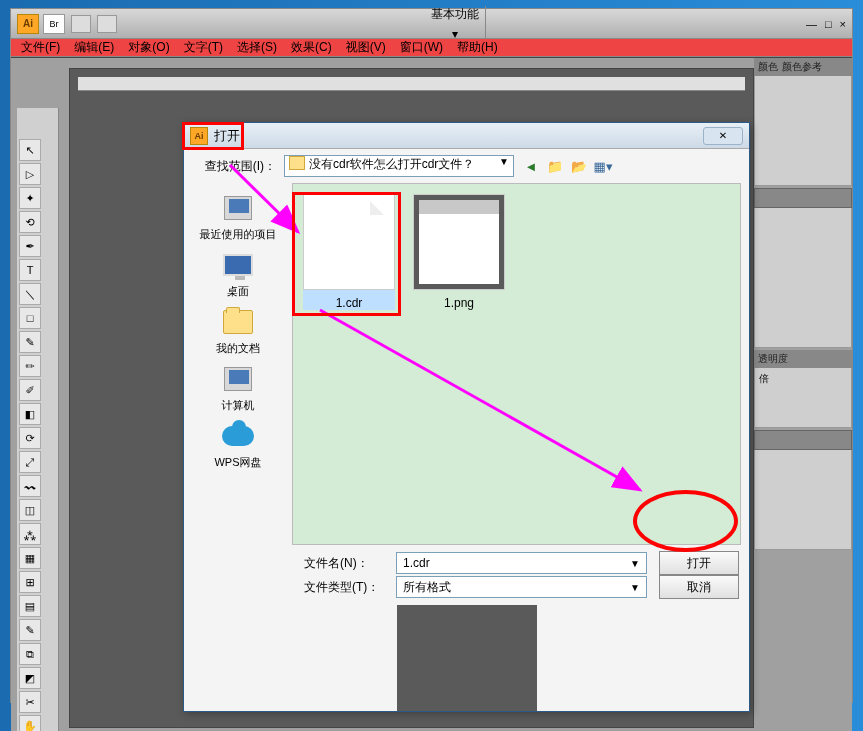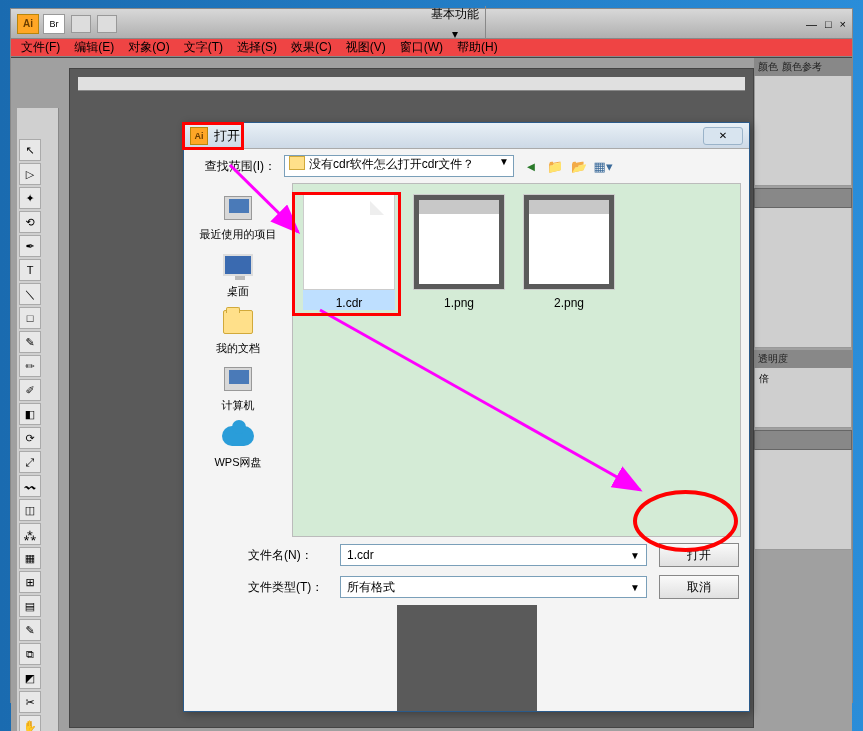--- a/index.html
+++ b/index.html
@@ -51,21 +51,21 @@
 .file-area { flex: 1; background: #d4ebd6; border: 1px solid #bbb; margin: 0 8px 0 0; display: flex; gap: 18px; padding: 10px; align-items: flex-start; }
 .file-item { display: flex; flex-direction: column; align-items: center; gap: 6px; cursor: pointer; }
 .file-item.selected { background: #bedfff; }
 .thumb { width: 92px; height: 96px; background: #fff; border: 1px solid #ccc; display: flex; align-items: center; justify-content: center; position: relative; }
 .thumb.cdr::after { content: ""; position: absolute; right: 10px; top: 6px; width: 14px; height: 14px; background: #eee; clip-path: polygon(0 0, 100% 100%, 0 100%); }
 .thumb.png { background: #5a5a5a; }
 .thumb.png .content { width: 80px; height: 84px; background: #fff; display: flex; flex-direction: column; }
 .thumb.png .content .bar { height: 14px; background: #c8c8c8; }
 .file-item .fname { font-size: 12px; }
 .red-box-file { position: absolute; left: 292px; top: 192px; width: 109px; height: 124px; border: 3px solid red; z-index: 30; pointer-events: none; }
-.bottom-rows { padding: 6px 10px 2px 64px; display: flex; flex-direction: column; gap: 8px; font-size: 12px; }
+.bottom-rows { padding: 6px 10px 2px 120px; display: flex; flex-direction: column; font-size: 12px; }
 .bottom-rows .row { display: flex; align-items: center; gap: 12px; }
 .bottom-rows .row label { width: 80px; text-align: left; }
 .bottom-rows .row .field { flex: 1; height: 22px; border: 1px solid #7a9fb9; background: #fff; display: flex; align-items: center; padding: 0 6px; font-size: 12px; }
 .bottom-rows .row .field .dd-arrow { margin-left: auto; font-size: 10px; }
 .bottom-rows .row .btn { width: 80px; height: 24px; border: 1px solid #888; background: linear-gradient(to bottom, #fafafa, #e0e0e0); cursor: pointer; font-size: 12px; }
 .red-ellipse { position: absolute; left: 633px; top: 490px; width: 105px; height: 62px; border: 4px solid red; border-radius: 50%; z-index: 30; pointer-events: none; }
 .preview-box { margin: 4px auto 0; width: 140px; height: 106px; background: #5a5a5a; }
 .svg-annotations { position: absolute; left: 0; top: 0; width: 863px; height: 731px; z-index: 25; pointer-events: none; }
 .ruler-h { position: absolute; left: 8px; right: 8px; top: 8px; height: 14px; background: #e0e0e0; border-bottom: 1px solid #888; }
 .icon-monitor { width: 30px; height: 22px; background: #3a6ab0; border: 2px solid #ddd; position: relative; }
@@ -228,28 +228,20 @@
         <span class="fname">1.cdr</span>
       </div>
       <div class="file-item">
         <div class="thumb png">
             <div class="content">
               <div class="bar"></div>
             </div>
           </div>
         <span class="fname">1.png</span>
       </div>
-      <div class="file-item">
-        <div class="thumb png">
-            <div class="content">
-              <div class="bar"></div>
-            </div>
-          </div>
-        <span class="fname">2.png</span>
-      </div>
     </div>
   </div>
   <div class="bottom-rows">
     <div class="row">
       <label>文件名(N)：</label>
       <div class="field">
         <span>1.cdr</span>
         <span class="dd-arrow">▼</span>
       </div>
       <button class="btn">打开</button>

